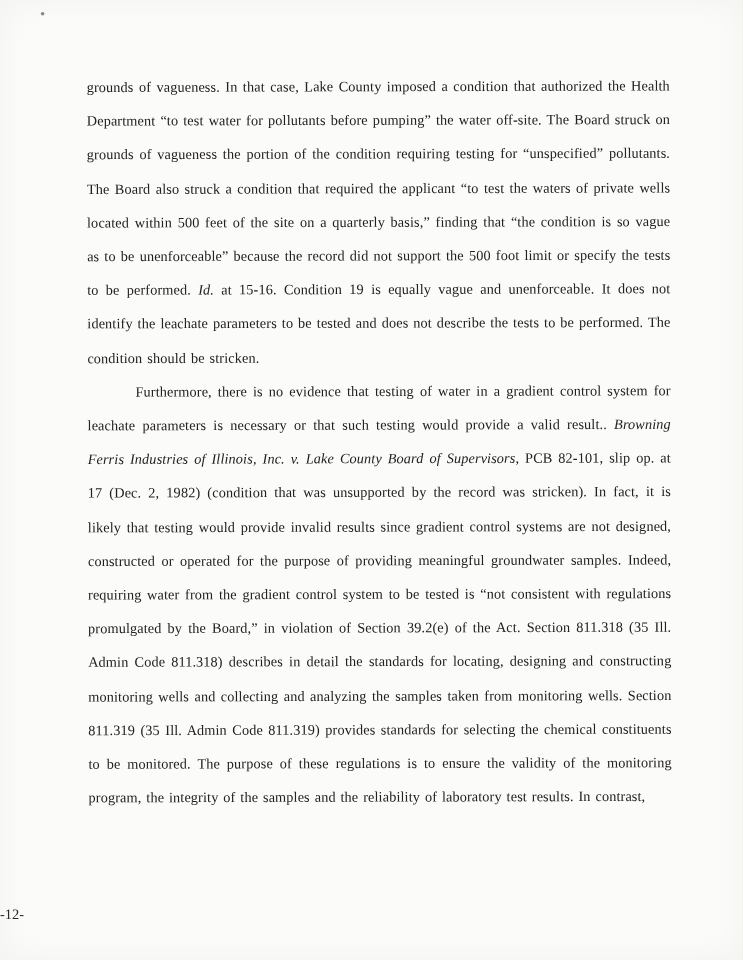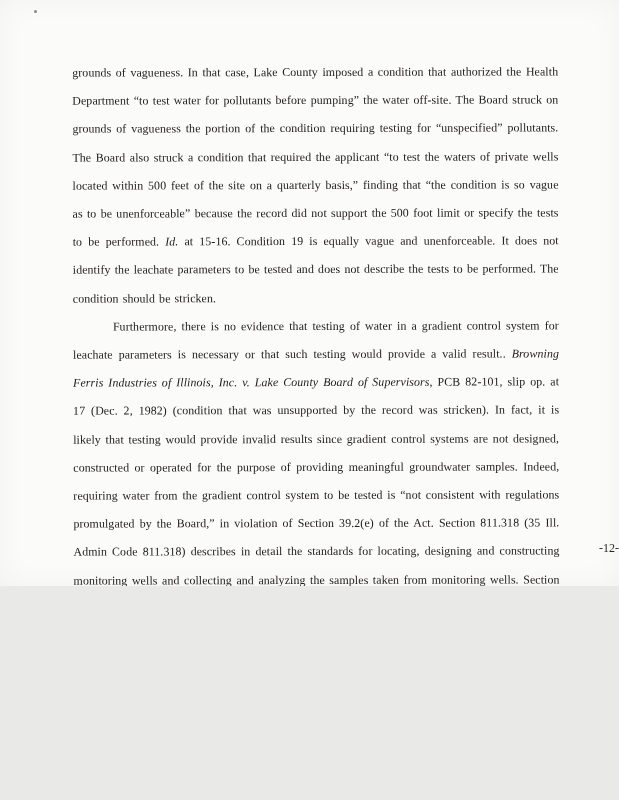--- a/index.html
+++ b/index.html
@@ -4,21 +4,21 @@
 <style>
   html, body {
     margin: 0;
     padding: 0;
     background: #e9e9e7;
     font-family: "Liberation Serif", serif;
   }
   .page {
     position: relative;
     width: 619px;
-    height: 586px;
+    height: 800px;
     margin: 0 auto;
     background: #fbfbf9;
     box-shadow: inset 0 0 30px rgba(0,0,0,0.04);
     overflow: hidden;
     color: #23211f;
   }
   .scan-artifact {
     position: absolute;
     left: 34px;
     top: 10px;
@@ -47,21 +47,21 @@
     text-indent: 40px;
   }
   .para .italic {
     font-style: italic;
   }
   .page-number {
     position: absolute;
     left: 0;
     right: 0;
     bottom: 30px;
-    text-align: right;
+    text-align: left;
     font-size: 12px;
     color: #2a2826;
   }
 </style>
 </head>
 <body>
 
 <div class="page">
   <div class="scan-artifact"></div>
 

